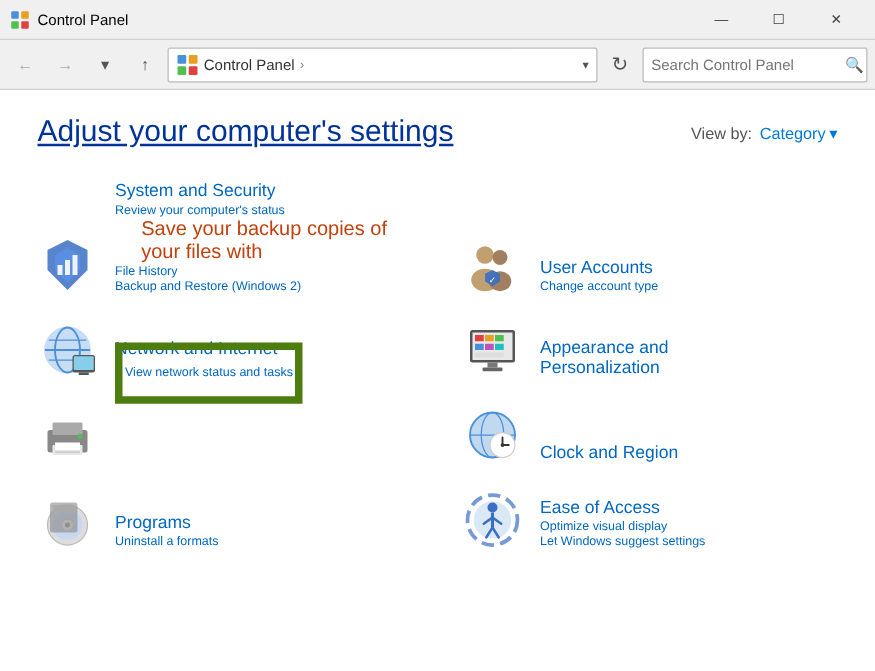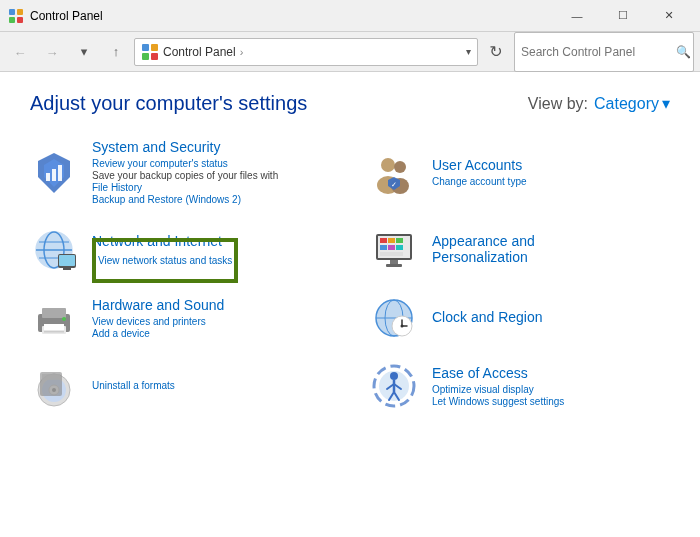--- a/index.html
+++ b/index.html
@@ -109,21 +109,21 @@
       height: 28px;
       display: flex;
       align-items: center;
       justify-content: center;
       cursor: pointer;
       color: #555;
       border: 1px solid transparent;
       border-radius: 2px;
     }
     .search-box {
-      height: 40px;
+      height: 28px;
       width: 180px;
       display: flex;
       align-items: center;
       background: #fff;
       border: 1px solid #bbb;
       border-radius: 2px;
       padding: 0 6px;
     }
     .search-input {
       border: none;
@@ -144,49 +144,50 @@
       padding: 20px 30px;
       background: #fff;
     }
     .content-header {
       display: flex;
       align-items: center;
       justify-content: space-between;
       margin-bottom: 24px;
     }
     .page-title {
-      font-size: 20px;
+      font-size: 24px;
       font-weight: 300;
       color: #003399;
+      text-decoration: underline;
     }
     .view-by {
       display: flex;
       align-items: center;
       gap: 6px;
-      font-size: 16px;
+      font-size: 13px;
       color: #333;
     }
     .view-by-label { color: #555; }
     .view-by-value {
       color: #0078d7;
       cursor: pointer;
       display: flex;
       align-items: center;
       gap: 3px;
     }
 
     
     .items-grid {
       display: grid;
       grid-template-columns: 1fr 1fr;
       gap: 20px 40px;
     }
     .item {
       display: flex;
-      align-items: center;
+      align-items: flex-end;
       gap: 14px;
     }
     .item-icon {
       width: 48px;
       height: 48px;
       flex-shrink: 0;
       display: flex;
       align-items: center;
       justify-content: center;
     }
@@ -199,29 +200,30 @@
     }
     .item-link {
       color: #0067C0;
       font-size: 10px;
       cursor: pointer;
       display: block;
       margin-bottom: 1px;
     }
     .item-link.highlighted {
       display: inline;
-      border: 4px solid #4d7c0f;
+      border: 6px solid #4d7c0f;
       padding: 13px 2px;
       color: #0067C0;
     }
     .item-text {
-      font-size: 10px;
-      color: #404040;
+      font-size: 16px;
+      color: #c2410c;
       display: block;
       margin-bottom: 1px;
+      margin-left: 21px;
     }
 
     
     svg { display: block; }
   </style>
 </head>
 <body>
 
 <div class="title-bar">
   <div class="title-bar-icon">
@@ -377,25 +379,20 @@
           <rect x="8" y="20" width="32" height="18" rx="2" fill="#888"></rect>
           <rect x="12" y="14" width="24" height="10" rx="1" fill="#aaa"></rect>
           <rect x="12" y="32" width="24" height="8" rx="1" fill="#e8e8e8"></rect>
           <rect x="14" y="34" width="20" height="1.5" fill="#ccc"></rect>
           <rect x="14" y="37" width="20" height="1.5" fill="#ccc"></rect>
           <circle cx="34" cy="25" r="2" fill="#50c050"></circle>
 
           <rect x="14" y="30" width="20" height="6" fill="white"></rect>
         </svg>
       </div>
-      <div class="item-content">
-        <div class="item-title">Hardware and Sound</div>
-        <span class="item-link">View devices and printers</span>
-        <span class="item-link">Add a device</span>
-      </div>
     </div>
 
     <div class="item">
       <div class="item-icon">
         <svg width="48" height="48" viewBox="0 0 48 48">
 
           <circle cx="24" cy="24" r="18" fill="#c0d8f0" stroke="#4a90d9" stroke-width="1.5"></circle>
           <ellipse cx="24" cy="24" rx="9" ry="18" fill="none" stroke="#4a90d9" stroke-width="1"></ellipse>
           <line x1="6" y1="24" x2="42" y2="24" stroke="#4a90d9" stroke-width="1"></line>
 
@@ -418,20 +415,21 @@
           <circle cx="24" cy="28" r="16" fill="#ddd" stroke="#bbb" stroke-width="1"></circle>
           <circle cx="24" cy="28" r="12" fill="#c8d8f0"></circle>
           <circle cx="24" cy="28" r="5" fill="#eee" stroke="#ccc" stroke-width="1"></circle>
           <circle cx="24" cy="28" r="2" fill="#999"></circle>
 
           <rect x="10" y="10" width="22" height="24" rx="2" fill="#888" opacity="0.6"></rect>
           <rect x="12" y="12" width="18" height="6" fill="#aaa" opacity="0.8"></rect>
         </svg>
       </div>
       <div class="item-content">
+        <div class="item-title">Programs</div>
         <span class="item-link">Uninstall a formats</span>
       </div>
     </div>
 
     <div class="item">
       <div class="item-icon">
         <svg width="48" height="48" viewBox="0 0 48 48">
 
           <circle cx="24" cy="24" r="20" fill="none" stroke="#3a6fc4" stroke-width="3" stroke-dasharray="10 5" opacity="0.7"></circle>
           <circle cx="24" cy="24" r="15" fill="#4a90d9" opacity="0.2"></circle>

